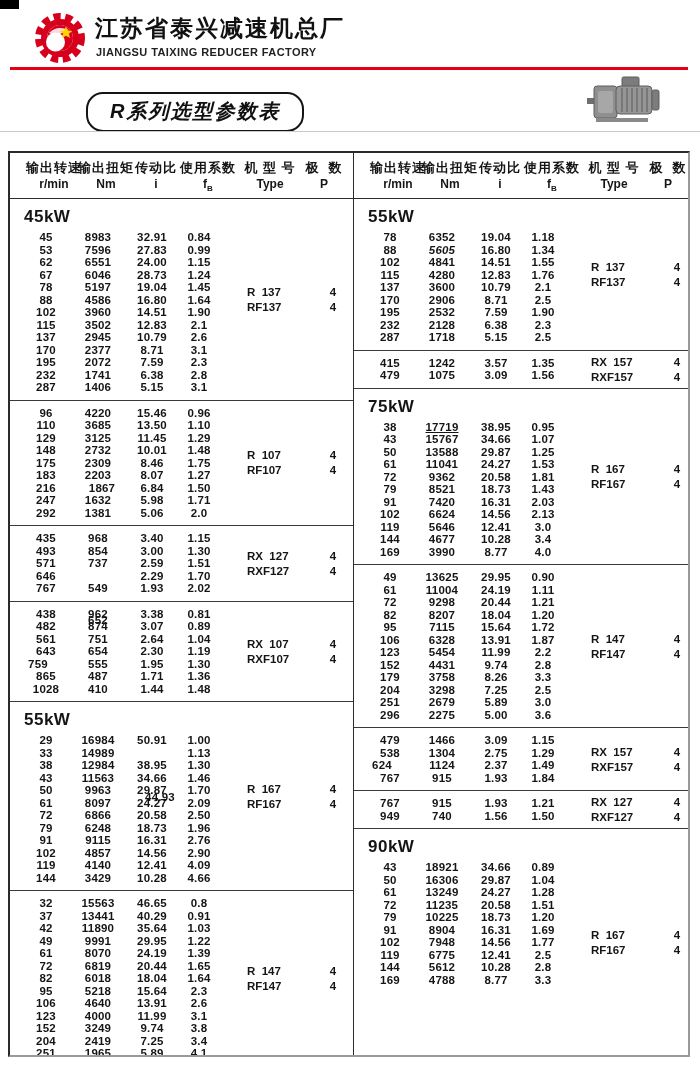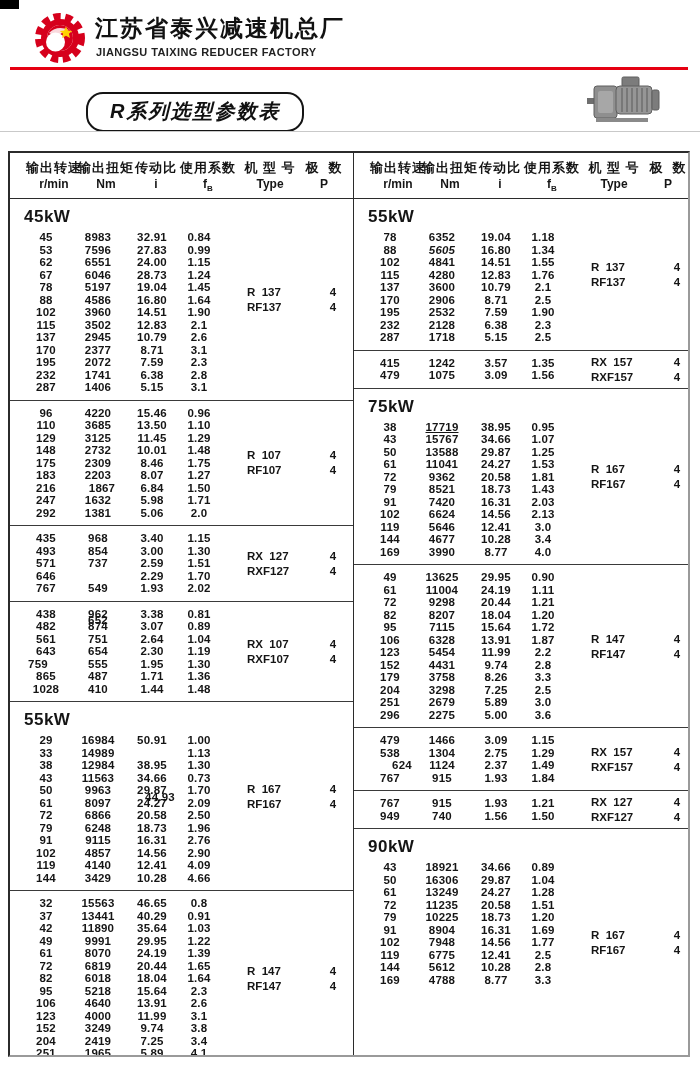--- a/index.html
+++ b/index.html
@@ -359,21 +359,21 @@
             <div class="trow">
               <span class="cspan " style="left: 36px;">38</span>
               <span class="cspan " style="left: 88px;">12984</span>
               <span class="cspan " style="left: 142px;">38.95</span>
               <span class="cspan " style="left: 189px;">1.30</span>
             </div>
             <div class="trow">
               <span class="cspan " style="left: 36px;">43</span>
               <span class="cspan " style="left: 88px;">11563</span>
               <span class="cspan " style="left: 142px;">34.66</span>
-              <span class="cspan " style="left: 189px;">0.73</span>
+              <span class="cspan " style="left: 189px;">1.46</span>
             </div>
             <div class="trow">
               <span class="cspan " style="left: 36px;">50</span>
               <span class="cspan " style="left: 88px;">9963</span>
               <span class="cspan " style="left: 142px;">29.87</span>
               <span class="cspan " style="left: 189px;">1.70</span>
             </div>
             <div class="trow">
               <span class="cspan " style="left: 36px;">61</span>
               <span class="cspan " style="left: 88px;">8097</span>
@@ -770,21 +770,21 @@
               <span class="cspan " style="left: 142px;">3.09</span>
               <span class="cspan " style="left: 189px;">1.15</span>
             </div>
             <div class="trow">
               <span class="cspan " style="left: 36px;">538</span>
               <span class="cspan " style="left: 88px;">1304</span>
               <span class="cspan " style="left: 142px;">2.75</span>
               <span class="cspan " style="left: 189px;">1.29</span>
             </div>
             <div class="trow">
-              <span class="cspan " style="left: 48px;">624</span>
+              <span class="cspan " style="left: 28px;">624</span>
               <span class="cspan " style="left: 88px;">1124</span>
               <span class="cspan " style="left: 142px;">2.37</span>
               <span class="cspan " style="left: 189px;">1.49</span>
             </div>
             <div class="trow">
               <span class="cspan " style="left: 36px;">767</span>
               <span class="cspan " style="left: 88px;">915</span>
               <span class="cspan " style="left: 142px;">1.93</span>
               <span class="cspan " style="left: 189px;">1.84</span>
             </div>

